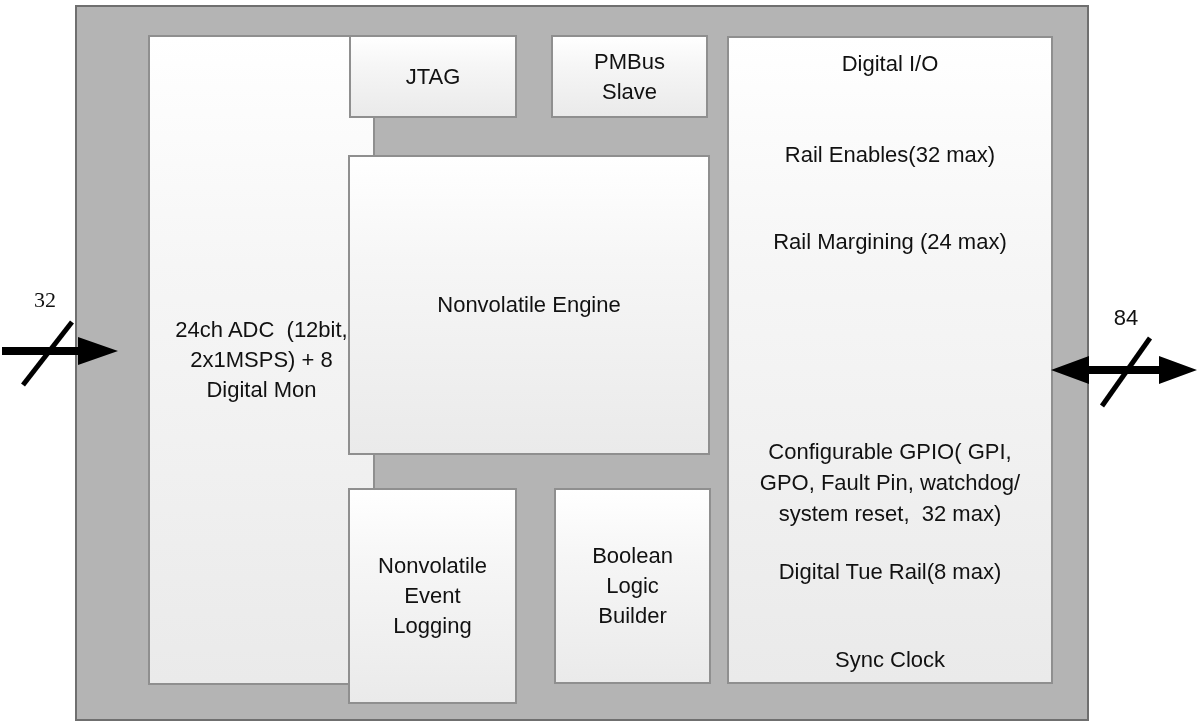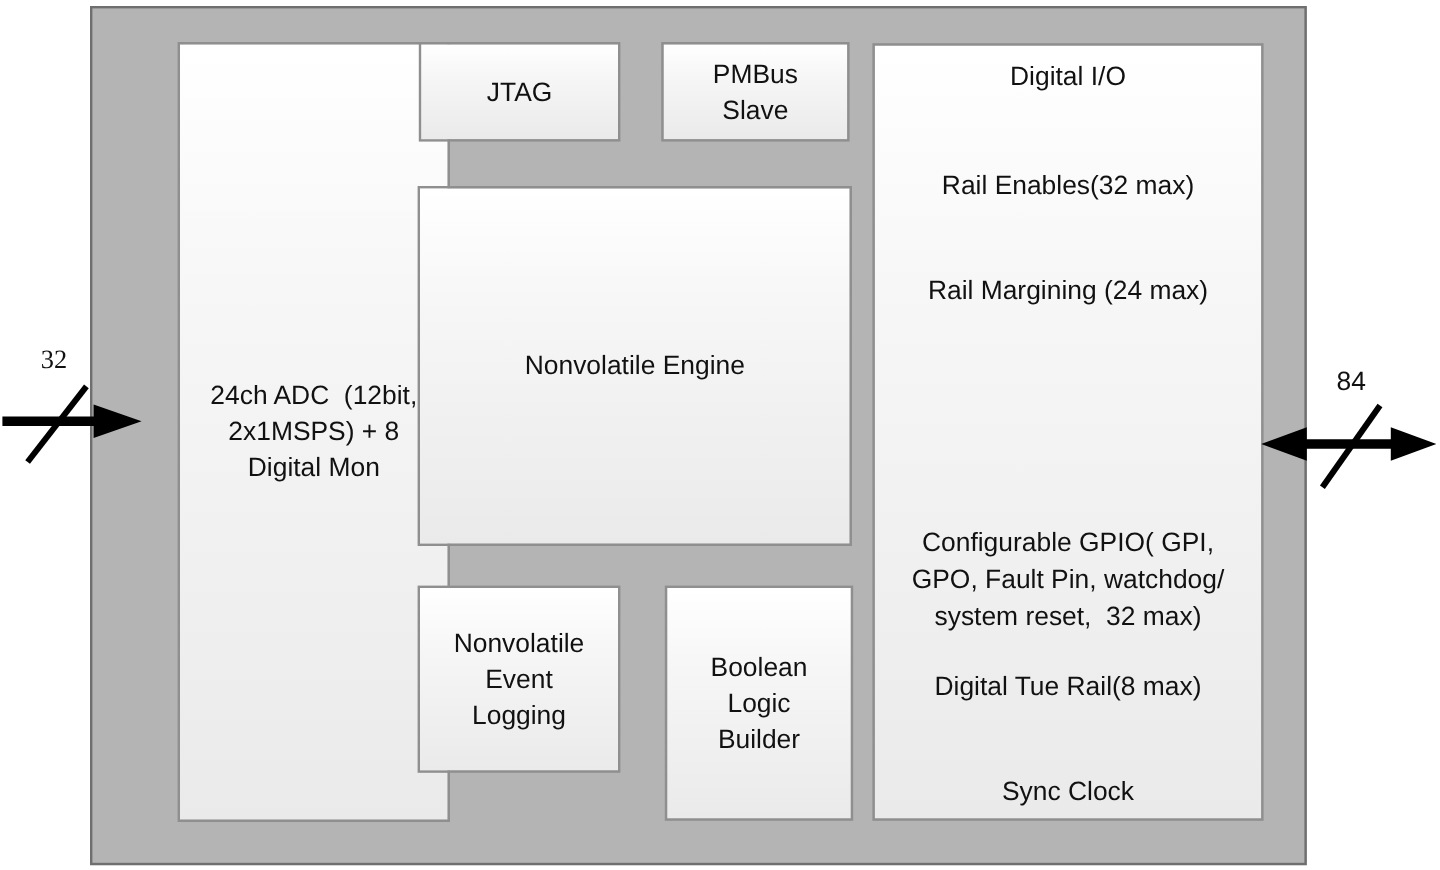--- a/index.html
+++ b/index.html
@@ -8,21 +8,21 @@
   .container{position:absolute;left:75px;top:5px;width:1014px;height:716px;
              box-sizing:border-box;background:#b4b4b4;border:2px solid #6f6f6f;}
   .block{position:absolute;box-sizing:border-box;border:2px solid #8f8f8f;
          background:linear-gradient(to bottom,#ffffff 0%,#f6f6f6 35%,#eaeaea 100%);
          display:flex;align-items:center;justify-content:center;
          text-align:center;font-size:22px;line-height:30px;white-space:pre-wrap;}
   .blk-adc{left:110px;top:35px;width:227px;height:650px;margin-left:38px;}
   .blk-jtag{left:349px;top:35px;width:168px;height:83px;}
   .blk-pmbus{left:551px;top:35px;width:157px;height:83px;}
   .blk-seq{left:348px;top:155px;width:362px;height:300px;}
-  .blk-nv{left:348px;top:488px;width:169px;height:156px;}
+  .blk-nv{left:348px;top:488px;width:169px;height:216px;}
   .blk-bool{left:554px;top:488px;width:157px;height:196px;}
   .blk-dio{left:727px;top:36px;width:326px;height:648px;display:block;}
   .dio-line{position:absolute;left:0;width:100%;text-align:center;
             font-size:22px;line-height:31px;white-space:pre-wrap;}
   .dio-title{top:10px;}
   .dio-i0{top:101px;}
   .dio-i1{top:188px;}
   .dio-i2{top:278px;}
   .dio-i3{top:398px;}
   .dio-i4{top:518px;}

